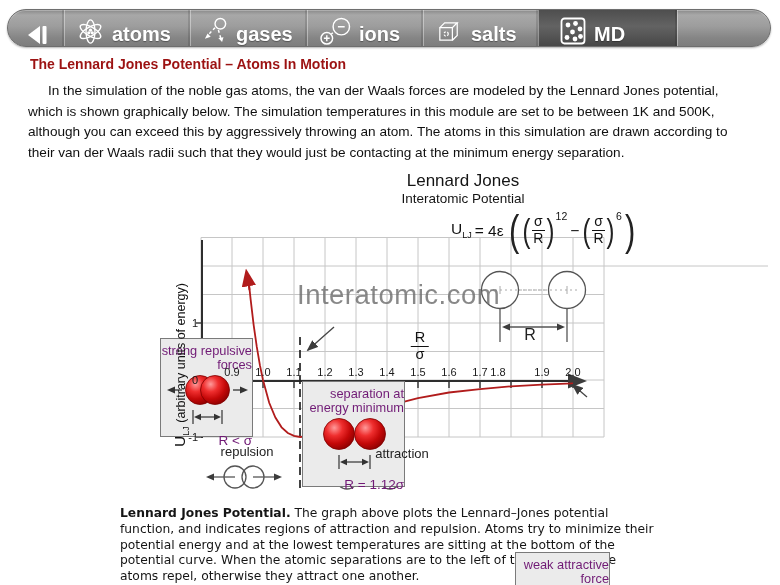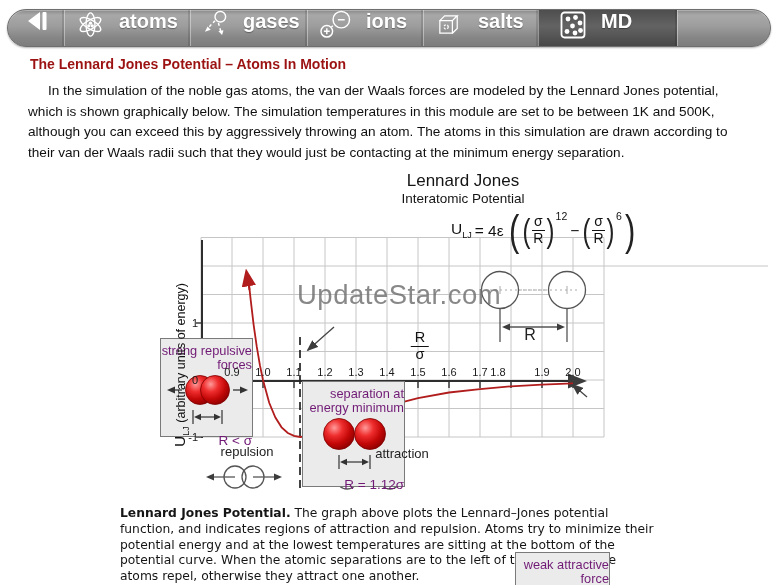--- a/index.html
+++ b/index.html
@@ -4,21 +4,21 @@
 <style>
   html,body{margin:0;padding:0;background:#fff;}
   #page{position:relative;width:780px;height:585px;background:#fff;overflow:hidden;
         font-family:"Liberation Sans",sans-serif;}
 
   
   #nav{position:absolute;left:7px;top:9px;width:764px;height:38px;border-radius:19px;
        border:1px solid #6e6e6e;box-sizing:border-box;display:flex;overflow:hidden;
        background:linear-gradient(180deg,#898989 0%,#a8a8a8 14%,#9d9d9d 45%,#858585 78%,#7d7d7d 100%);
        box-shadow:inset 0 1px 0 rgba(255,255,255,.3), 0 1px 2px rgba(0,0,0,.3);}
-  .tab{display:flex;align-items:flex-start;gap:14px;color:#fff;font-size:20px;font-weight:600;
+  .tab{display:flex;align-items:flex-end;gap:7px;color:#fff;font-size:20px;font-weight:600;
        padding-left:11px;box-sizing:border-box;border-left:1px solid rgba(255,255,255,.38);
        box-shadow:-2px 0 0 rgba(0,0,0,.12);text-shadow:0 1px 1px rgba(0,0,0,.35);cursor:pointer;}
   .tab.first{border-left:none;box-shadow:none;}
   .tab.selected{background:linear-gradient(180deg,#4e4e4e 0%,#636363 45%,#474747 100%);}
   .tab svg{display:block;}
 
   
   #heading{position:absolute;left:30px;top:56px;font-size:14px;font-weight:bold;color:#9c1212;}
   #intro{position:absolute;left:28px;top:81px;width:727px;font-size:13.6px;line-height:20.5px;
          color:#101010;text-indent:20px;}
@@ -375,20 +375,20 @@
 
     <svg id="overlay-svg" width="780" height="585" viewBox="0 0 780 585">
       <defs>
         <marker id="mk-red2" markerWidth="10" markerHeight="8" refX="8" refY="4" orient="auto">
           <path d="M0,0 L10,4 L0,8 Z" fill="#b11c1c"></path>
         </marker>
       </defs>
       <path d="M249.5,290 L246.5,272" stroke="#b11c1c" stroke-width="1.8" fill="none" marker-end="url(#mk-red2)"></path>
     </svg>
 
-    <div id="watermark" style="top:119px;">UpdateStar.com</div>
+    <div id="watermark" style="top:119px;">Interatomic.com</div>
   </div>
 
   <div id="caption">
     <b>Lennard Jones Potential.</b><span> The graph above plots the Lennard–Jones potential function, and indicates regions of attraction and repulsion. Atoms try to minimize their potential energy and at the lowest temperatures are sitting at the bottom of the potential curve. When the atomic separations are to the left of the minimum the atoms repel, otherwise they attract one another.</span>
   </div>
 
 </div>
 
 </body></html>

